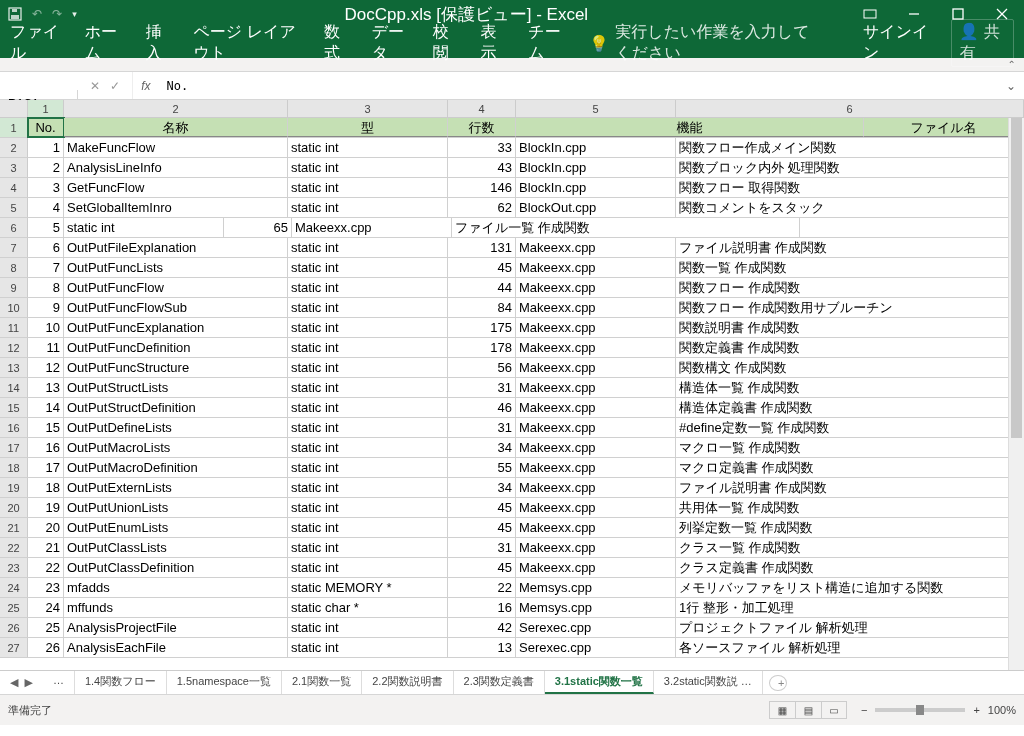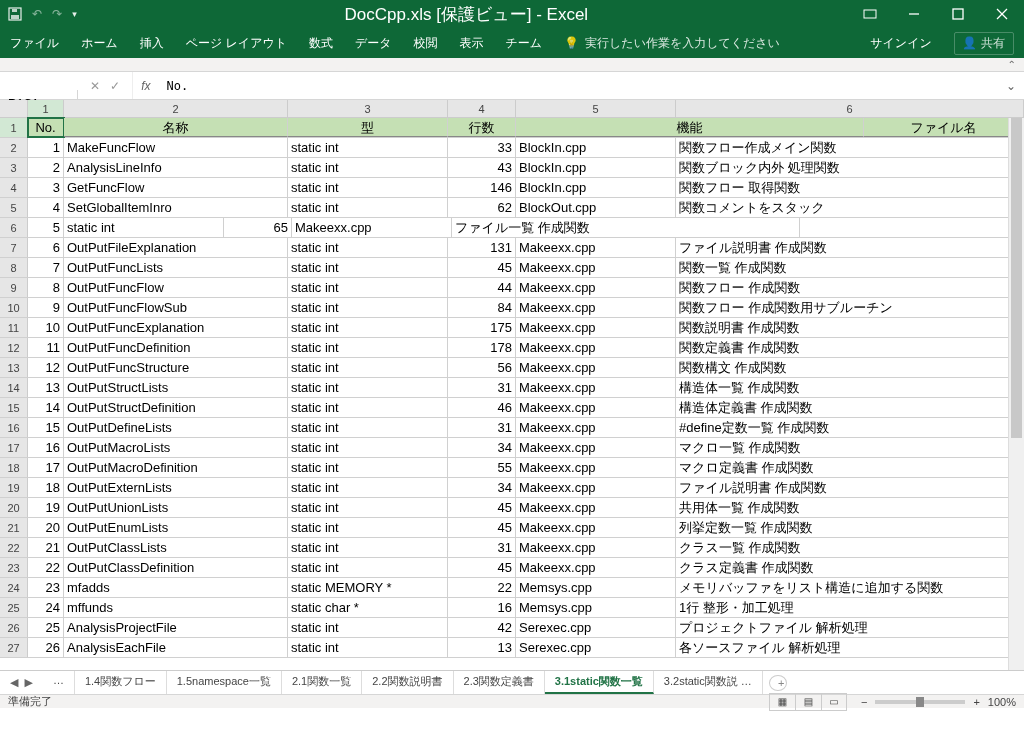--- a/index.html
+++ b/index.html
@@ -3,21 +3,21 @@
 <meta charset="utf-8">
 <style>
 * { margin: 0; padding: 0; box-sizing: border-box; font-family: "Meiryo", "MS Gothic", sans-serif; }
 body { width: 1024px; height: 736px; background: #fff; overflow: hidden; font-size: 12px; }
 .titlebar { height: 28px; background: #0e6837; display: flex; align-items: center; color: #fff; }
 .titlebar .qat { display: flex; align-items: center; padding: 0 8px; gap: 10px; }
 .titlebar .qat span { opacity: 0.9; }
 .titlebar .title { flex: 1; text-align: center; font-size: 17px; }
 .titlebar .wincontrols { display: flex; gap: 0; }
 .titlebar .wincontrols div { width: 44px; height: 28px; display: flex; align-items: center; justify-content: center; }
-.ribbon-tabs { height: 30px; background: #0e6837; display: flex; align-items: center; color: #fff; padding: 0 10px; gap: 22px; font-size: 12px; }
+.ribbon-tabs { height: 30px; background: #0e6837; display: flex; align-items: center; color: #fff; padding: 0 10px; gap: 22px; font-size: 16px; }
 .ribbon-tabs .tell { display: flex; align-items: center; gap: 6px; opacity: 0.85; }
 .ribbon-tabs .spacer { flex: 1; }
 .ribbon-tabs .share { border: 1px solid rgba(255,255,255,0.3); padding: 2px 8px; border-radius: 2px; opacity: 0.8; }
 .collapse-bar { height: 14px; background: #f3f2f1; border-bottom: 1px solid #d6d6d6; display: flex; justify-content: flex-end; padding-right: 8px; align-items: center; color: #666; font-size: 10px; }
 .formula-bar { height: 28px; background: #fff; border-bottom: 1px solid #d6d6d6; display: flex; align-items: center; }
 .namebox { width: 78px; border-right: 1px solid #d6d6d6; padding: 0 8px; height: 100%; display: flex; align-items: center; justify-content: space-between; font-size: 12px; margin-top: 36px; }
 .namebox .dd { color: #666; font-size: 9px; }
 .fx-controls { display: flex; align-items: center; gap: 10px; padding: 0 12px; color: #999; border-right: 1px solid #eee; height: 100%; }
 .fx-label { padding: 0 8px; font-style: italic; color: #666; }
 .fx-input { flex: 1; padding: 0 8px; font-family: "MS Gothic", monospace; }
@@ -36,21 +36,21 @@
 .hdr-row .cell { background: #c5e0b4; text-align: center; border-bottom: 1px solid #888; }
 .hdr-row .rh { background: #d2e8d4; }
 .active-cell { outline: 2px solid #217346; outline-offset: -1px; }
 .sheet-tabs { height: 24px; background: #fff; border-top: 1px solid #ccc; display: flex; align-items: center; font-size: 11px; }
 .tab-nav { display: flex; gap: 6px; padding: 0 10px; color: #666; }
 .tabs { display: flex; }
 .tab { padding: 3px 10px; border-right: 1px solid #ddd; color: #444; background: #fff; }
 .tab.active { border-bottom: 2px solid #217346; color: #217346; font-weight: bold; background: #fff; }
 .tab-add { padding: 0 8px; color: #888; border: 1px solid #ccc; border-radius: 50%; width: 16px; height: 16px; line-height: 14px; text-align: center; margin-left: 6px; }
 .tabs-scroll { flex: 1; }
-.statusbar { height: 14px; background: #f3f2f1; border-top: 1px solid #d6d6d6; display: flex; align-items: center; font-size: 11px; padding: 0 8px; color: #444; }
+.statusbar { height: 31px; background: #f3f2f1; border-top: 1px solid #d6d6d6; display: flex; align-items: center; font-size: 11px; padding: 0 8px; color: #444; }
 .statusbar .spacer { flex: 1; }
 .view-btns { display: flex; gap: 0; }
 .view-btns div { width: 26px; height: 18px; border: 1px solid #ccc; border-right: none; display: flex; align-items: center; justify-content: center; font-size: 10px; }
 .view-btns div:last-child { border-right: 1px solid #ccc; }
 .zoom { display: flex; align-items: center; gap: 8px; margin-left: 14px; }
 .zoom-track { width: 90px; height: 4px; background: #ccc; position: relative; }
 .zoom-thumb { position: absolute; left: 50%; top: -3px; width: 8px; height: 10px; background: #888; transform: translateX(-50%); }
 .vscroll { position: absolute; right: 0; top: 18px; bottom: 0; width: 16px; background: #f0f0f0; border-left: 1px solid #ddd; }
 .vthumb { position: absolute; top: 0; left: 2px; right: 2px; height: 320px; background: #c8c8c8; }
 svg { display: block; }

